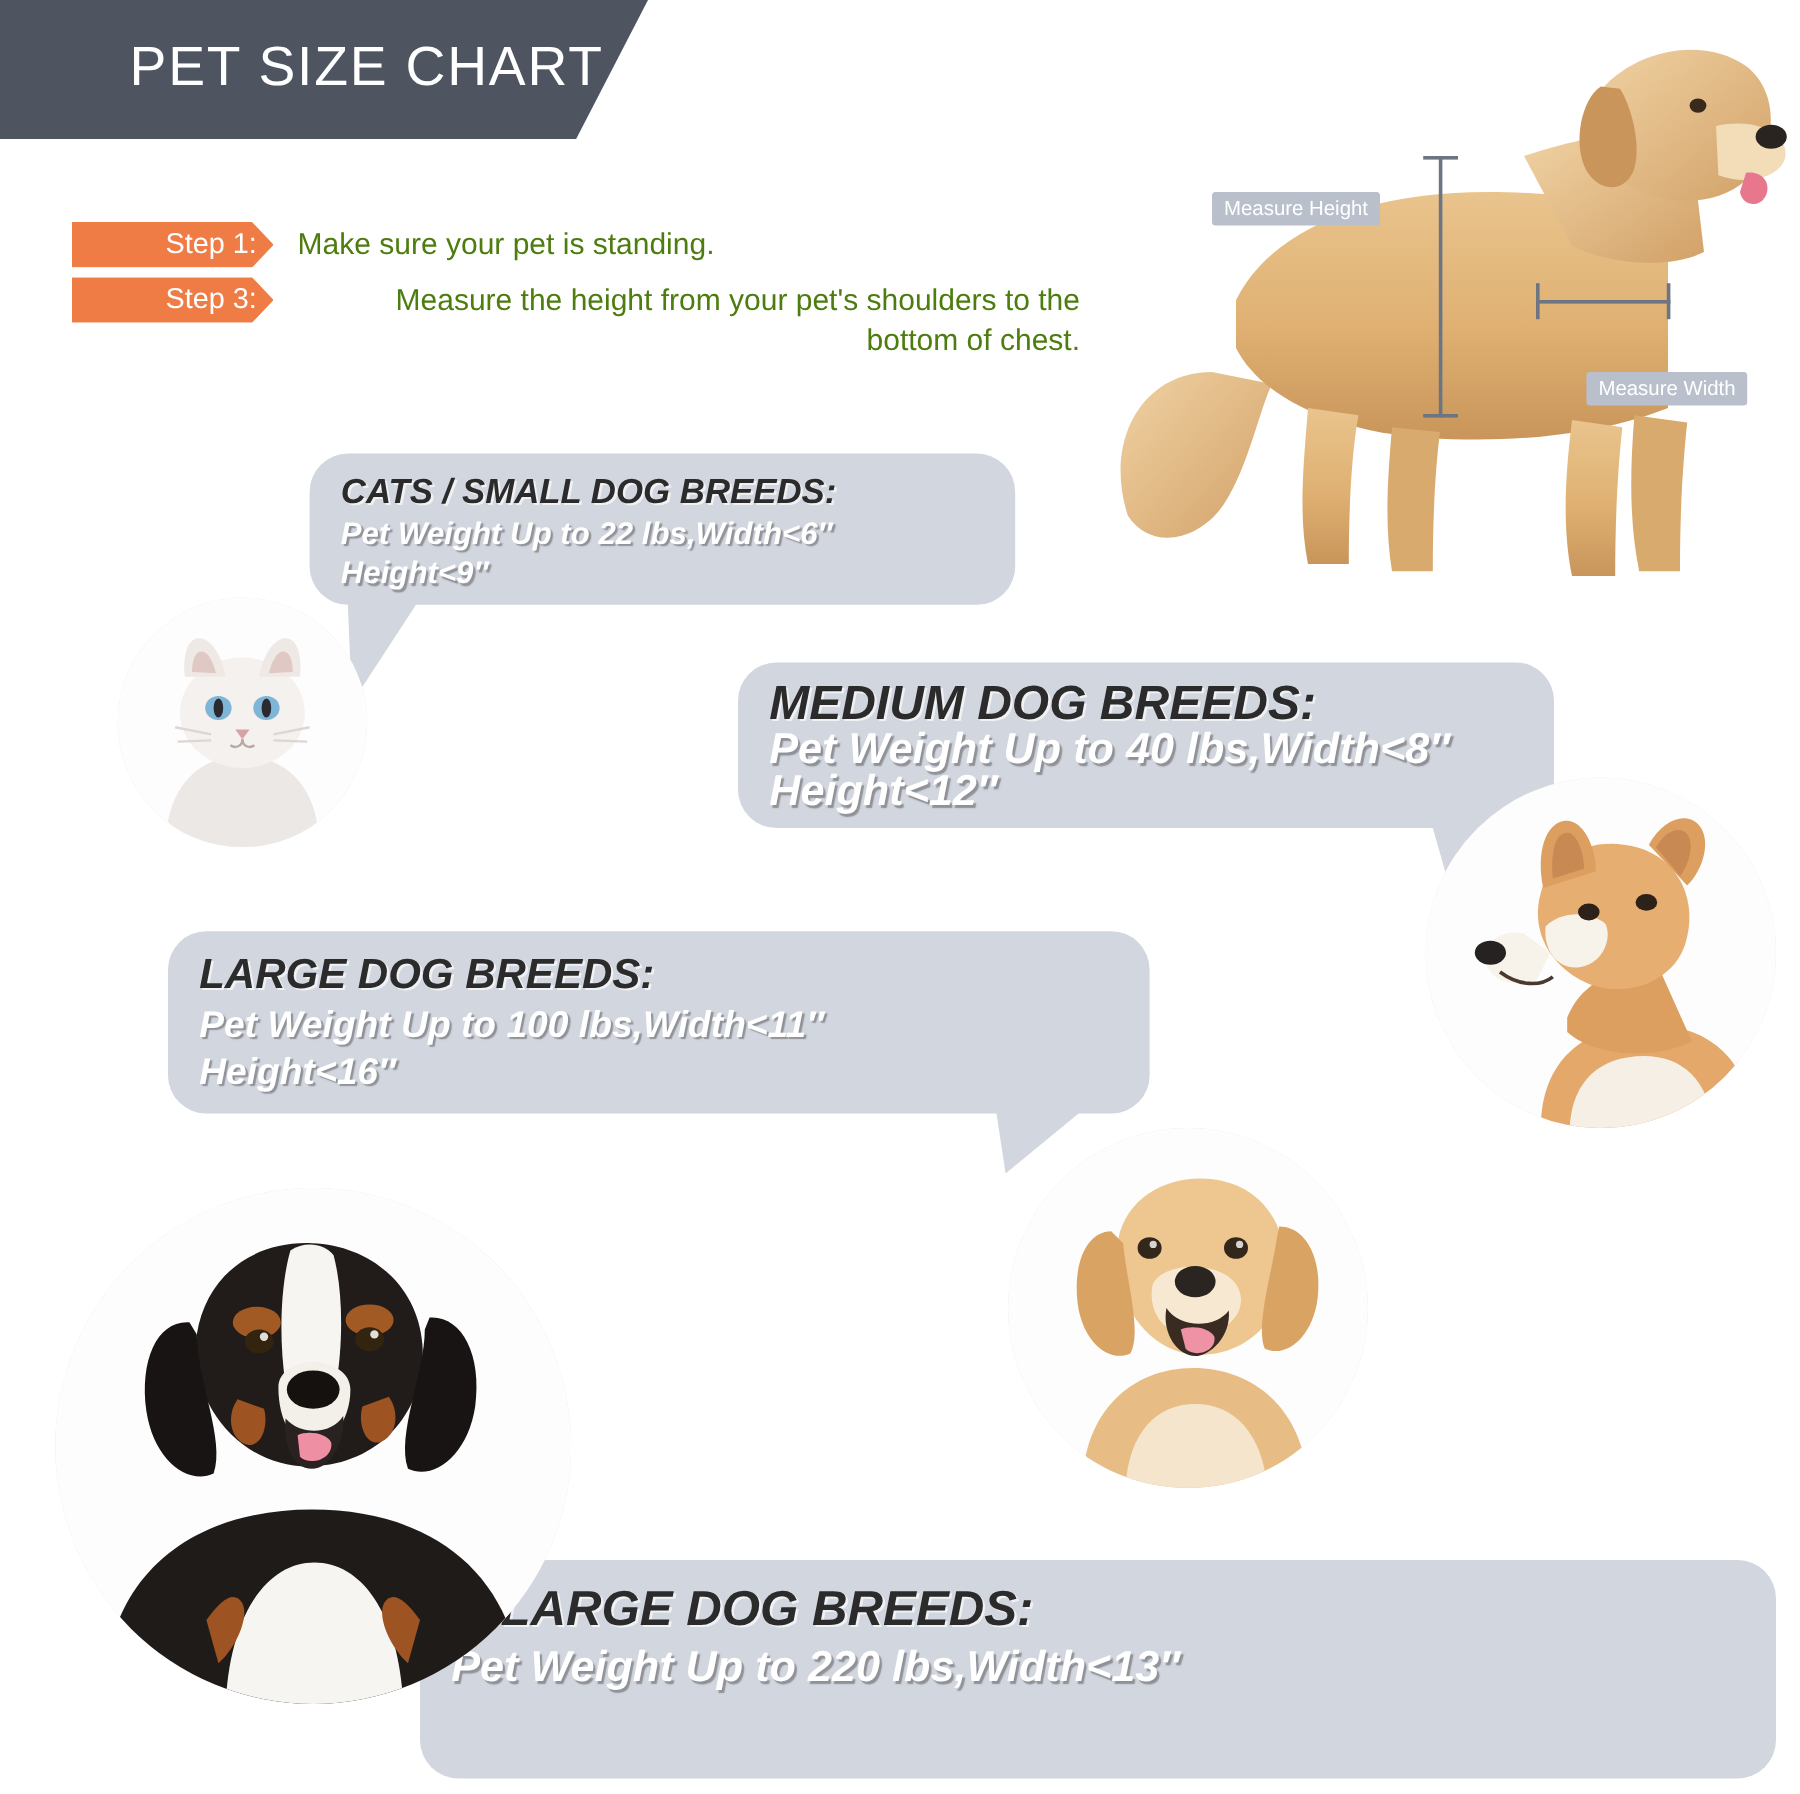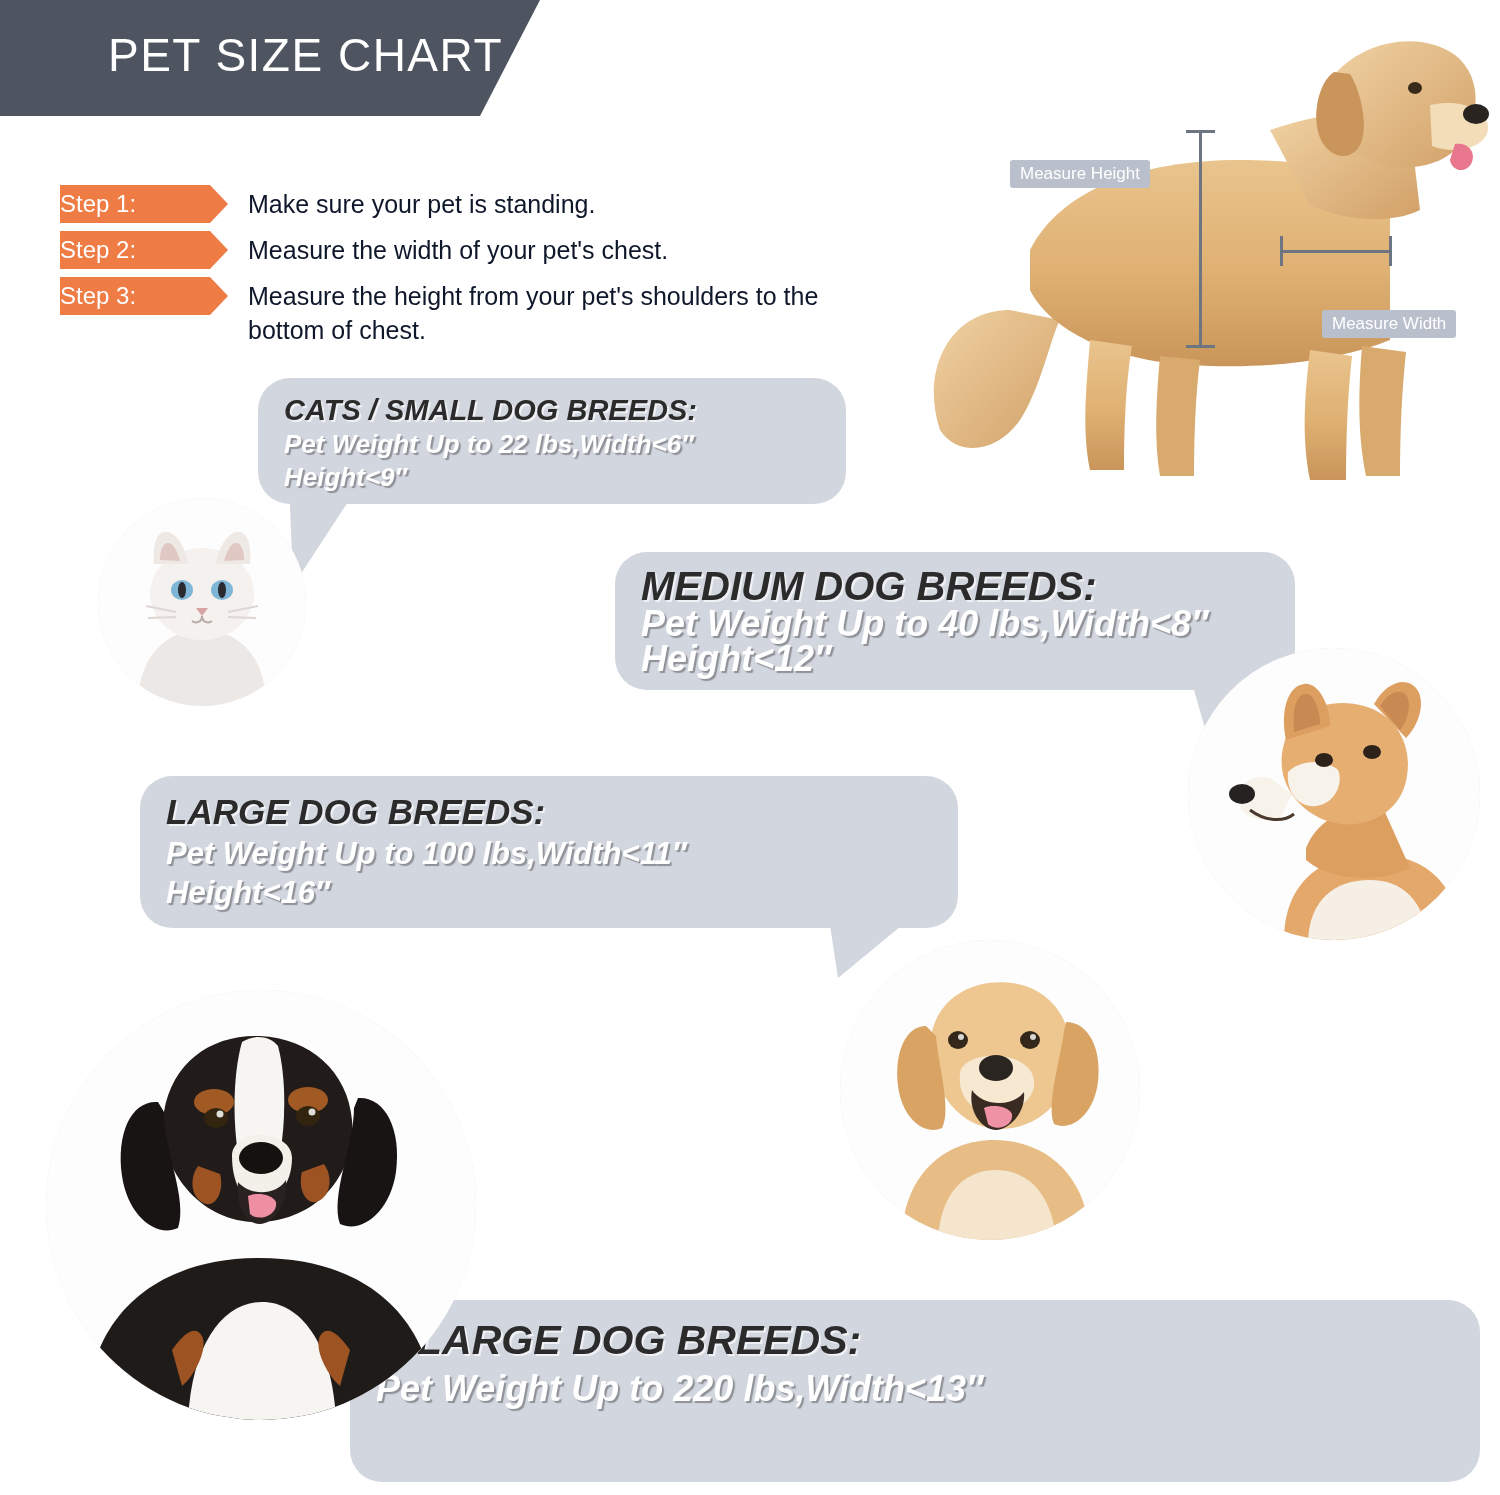--- a/index.html
+++ b/index.html
@@ -56,31 +56,32 @@
   }
   .step-tag {
     position: relative;
     width: 168px;
     min-width: 168px;
     height: 38px;
     background: #ef7b45;
     color: #ffffff;
     font-size: 24px;
     line-height: 38px;
-    text-align: left;
+    text-align: right;
     padding-right: 14px;
     box-sizing: border-box;
     clip-path: polygon(0 0, 150px 0, 168px 19px, 150px 38px, 0 38px);
   }
   .step-text {
     font-size: 25px;
-    color: #0f172a;
+    color: #4d7c0f;
     line-height: 34px;
     padding-left: 20px;
     padding-top: 2px;
+    text-align: right;
   }
 
   
   .bubble {
     position: absolute;
     background: #d2d6de;
     border-radius: 32px;
     box-sizing: border-box;
     padding: 14px 26px 18px 26px;
   }
@@ -276,24 +277,20 @@
 
   <div class="measure-label" id="label-height">Measure Height</div>
   <div class="measure-label" id="label-width">Measure Width</div>
 
   <div class="steps">
     <div class="step-row">
       <div class="step-tag">Step 1:</div>
       <div class="step-text">Make sure your pet is standing.</div>
     </div>
     <div class="step-row">
-      <div class="step-tag">Step 2:</div>
-      <div class="step-text">Measure the width of your pet's chest.</div>
-    </div>
-    <div class="step-row">
       <div class="step-tag">Step 3:</div>
       <div class="step-text">Measure the height from your pet's shoulders to the bottom of chest.</div>
     </div>
   </div>
 
   <div class="tail" id="tail-small"></div>
   <div class="bubble" id="bubble-small">
     <div class="b-title">CATS / SMALL DOG BREEDS:</div>
     <div class="b-body">Pet Weight Up to 22 lbs,Width&lt;6″</div>
     <div class="b-body">Height&lt;9″</div>

